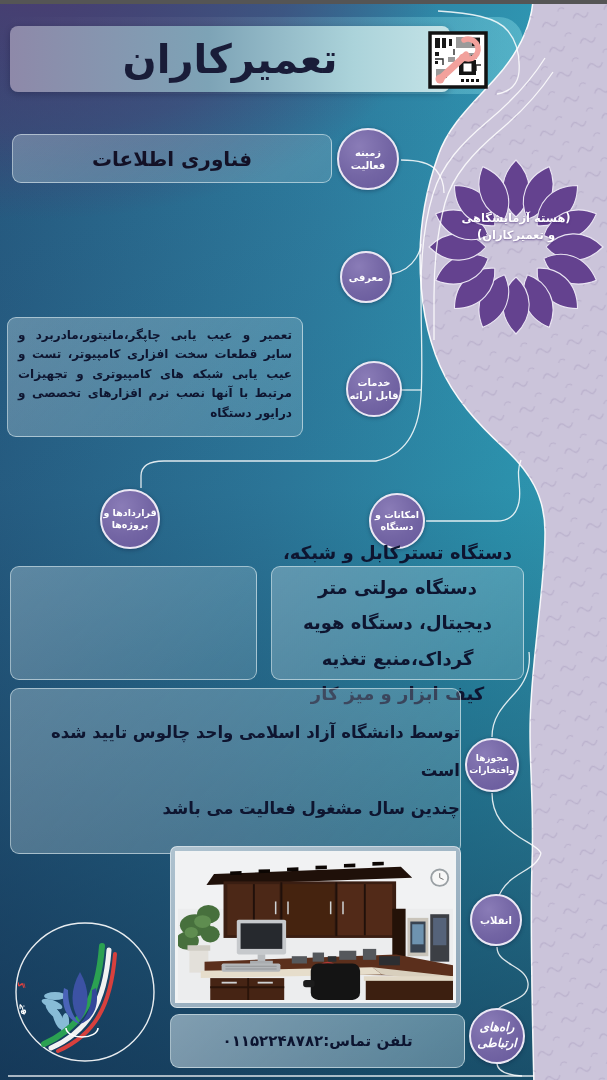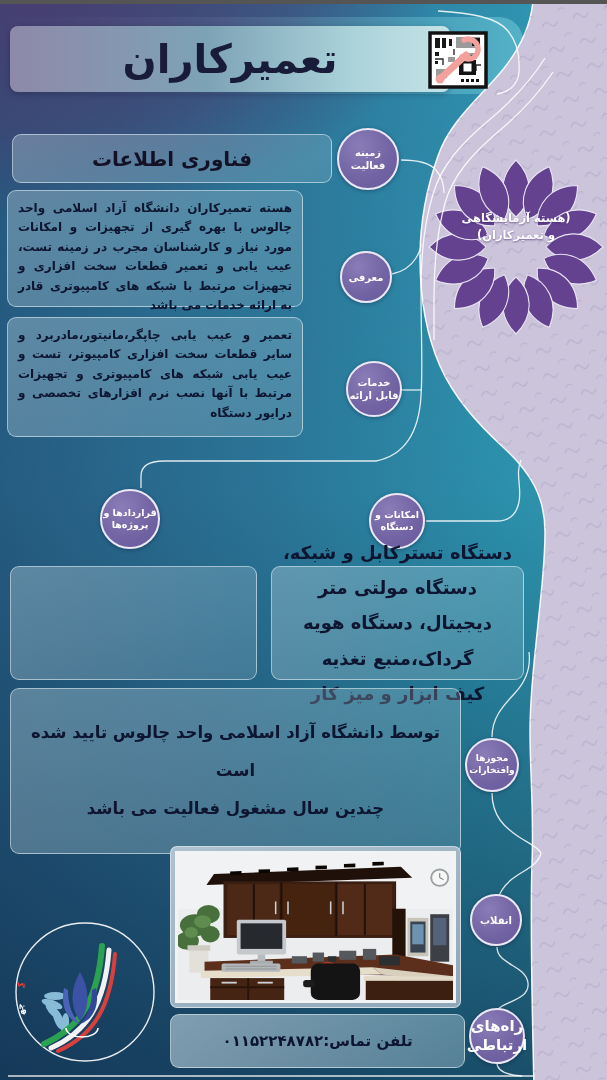--- a/index.html
+++ b/index.html
@@ -37,21 +37,21 @@
   .title-box{left:12px;top:130px;width:318px;height:47px;display:flex;align-items:center;justify-content:center;}
   .title-box span{font-size:20px;font-weight:bold;color:#131126;}
   .para-box{padding:8px 10px;box-sizing:border-box;}
   .p1{left:7px;top:186px;width:296px;height:117px;}
   .p2{left:7px;top:313px;width:296px;height:120px;}
   .para-box p{margin:0;font-size:12px;font-weight:bold;line-height:1.62;text-align:justify;color:#0e1530;}
   .empty-box{left:10px;top:562px;width:245px;height:112px;}
   .fac-box{left:271px;top:562px;width:251px;height:112px;display:flex;align-items:center;justify-content:center;text-align:center;}
   .fac-box p{margin:0;font-size:18px;font-weight:bold;line-height:1.95;white-space:pre-line;color:#0e1530;}
   .lic-box{left:10px;top:684px;width:449px;height:164px;display:flex;align-items:center;justify-content:center;text-align:center;}
-  .lic-box p{margin:0;font-size:16.5px;font-weight:bold;line-height:2.3;white-space:pre-line;color:#0e1530;}
+  .lic-box p{margin:0;font-size:16.5px;font-weight:bold;line-height:2.3;white-space:pre-line;color:#0e1530;text-align:right;}
   .contact-bar{left:170px;top:1010px;width:293px;height:52px;
     background:linear-gradient(135deg,rgba(215,232,240,0.55),rgba(185,210,222,0.38));
     display:flex;align-items:center;justify-content:center;}
   .contact-bar span{font-size:15px;font-weight:bold;color:#0c1430;}
   
   .badge{
     border-radius:50%;
     background:radial-gradient(circle at 35% 28%,#8a7cb7 0%,#7365a4 55%,#66589b 100%);
     border:2px solid #ebe7f4;
     box-shadow:0 1px 4px rgba(10,10,40,0.35);
@@ -64,21 +64,21 @@
   .b-intro{left:340px;top:247px;width:52px;height:52px;}
   .b-services{left:346px;top:357px;width:56px;height:56px;}
   .b-contracts{left:100px;top:485px;width:60px;height:60px;}
   .b-contracts .lbl{font-size:9.5px;}
   .b-facilities{left:369px;top:489px;width:56px;height:56px;}
   .b-facilities .lbl{font-size:9.5px;}
   .b-licenses{left:465px;top:734px;width:54px;height:54px;}
   .b-licenses .lbl{font-size:9px;}
   .b-images{left:470px;top:890px;width:52px;height:52px;}
   .b-contact{left:469px;top:1004px;width:56px;height:56px;}
-  .b-contact .lbl{font-size:15px;}
+  .b-contact .lbl{font-size:12px;font-style:italic;}
   
   .flower-text{left:436px;top:202px;width:160px;text-align:center;color:#fff;pointer-events:none;}
   .flower-title{font-size:21px;font-weight:bold;text-shadow:0 1px 2px rgba(60,30,110,0.6);}
   .flower-sub{font-size:11.5px;font-weight:bold;line-height:1.5;margin-top:4px;white-space:pre-line;text-shadow:0 1px 2px rgba(60,30,110,0.6);}
   
   .photo-frame{
     left:170px;top:842px;width:291px;height:162px;border-radius:7px;
     background:linear-gradient(160deg,#aec2cf,#8ea6b8);
     border:1px solid rgba(240,246,250,0.6);
     display:flex;align-items:center;justify-content:center;box-sizing:border-box;
@@ -198,23 +198,20 @@
       </div>
   </div>
   <div class="abs box title-box">
     <span>فناوری اطلاعات</span>
   </div>
 
   <div class="abs badge b-intro">
     <div class="lbl">
         <span>معرفی</span>
       </div>
-  </div>
-  <div class="abs box para-box p1">
-    <p>هسته تعمیرکاران دانشگاه آزاد اسلامی واحد چالوس با بهره گیری از تجهیزات و امکانات مورد نیاز و کارشناسان مجرب در زمینه تست، عیب یابی و تعمیر قطعات سخت افزاری و تجهیزات مرتبط با شبکه های کامپیوتری قادر به ارائه خدمات می باشد</p>
   </div>
 
   <div class="abs badge b-services">
     <div class="lbl">
         <span>خدمات</span>
         <span>قابل ارائه</span>
       </div>
   </div>
   <div class="abs box para-box p2">
     <p>تعمیر و عیب یابی  چاپگر،مانیتور،مادربرد و سایر قطعات سخت افزاری کامپیوتر، تست و عیب یابی شبکه های کامپیوتری و تجهیزات مرتبط با آنها نصب نرم افزارهای تخصصی و درایور دستگاه</p>

